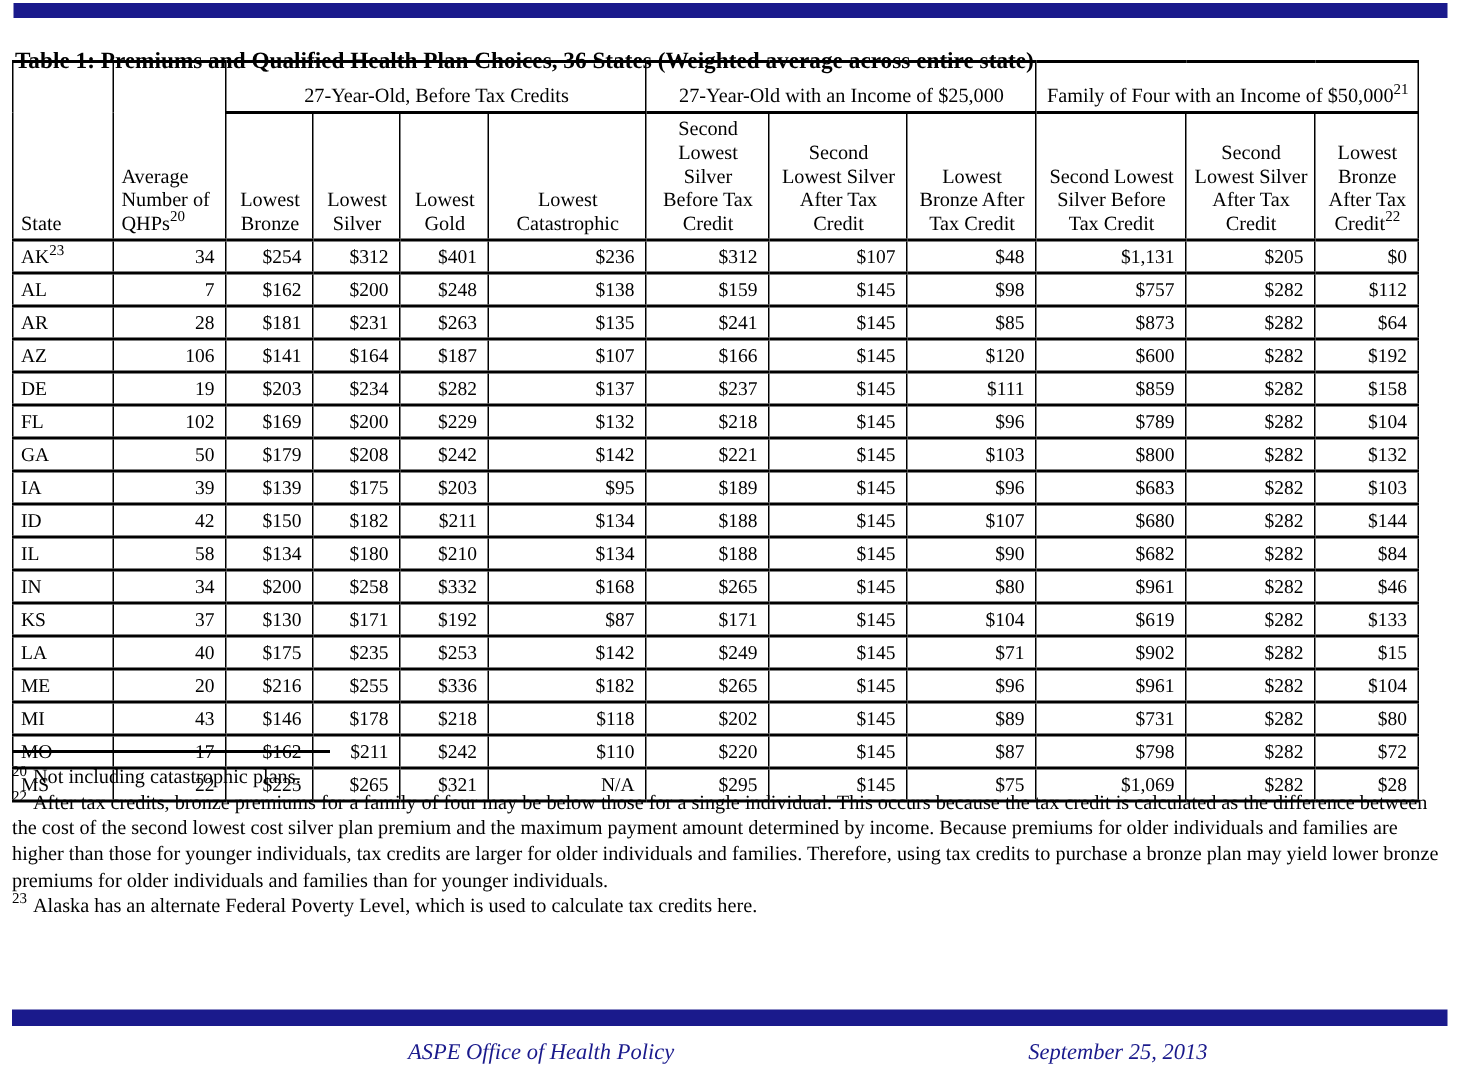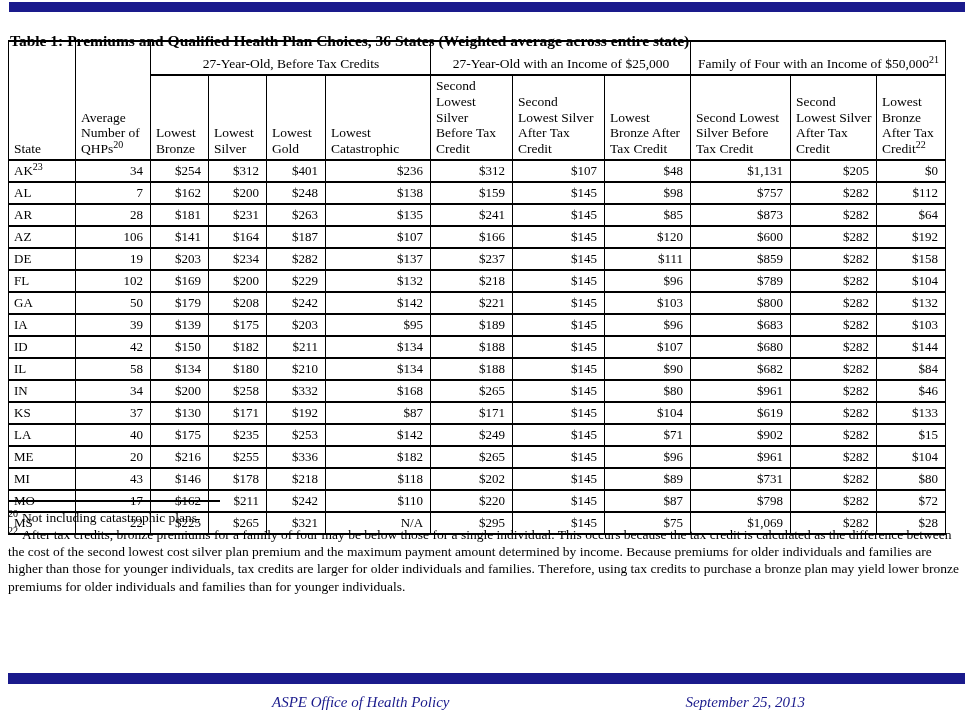--- a/index.html
+++ b/index.html
@@ -13,21 +13,21 @@
   .title { position:absolute; top:32px; left:10px; font-weight:bold; font-size:15.5px; white-space:nowrap; }
 
   table.premiums { position:absolute; top:40px; left:8px; width:937px;
     border-collapse:collapse; table-layout:fixed; font-size:13px; }
   table.premiums th, table.premiums td {
     border:2px solid #000; border-left-width:1px; border-right-width:1px; }
   table.premiums thead th {
     font-weight:normal; font-size:13.5px; vertical-align:bottom;
     text-align:left; padding:2px 4px 2px 5px; line-height:1.17; }
   table.premiums thead th.group { text-align:center; height:34px; vertical-align:bottom; padding-bottom:2px; }
-  table.premiums thead tr.cols th { height:73px; }
+  table.premiums thead tr.cols th { height:73px;text-align:center; }
   table.premiums tbody td { height:22px; padding:1px 7px 1px 6px; text-align:right; font-size:13px; }
   table.premiums tbody td.state { text-align:left; padding-left:5px;border-radius:10px; }
   sup { font-size:10px; line-height:0; }
 
   .footnotes { position:absolute; top:500px; left:8px; width:952px; font-size:13.5px; line-height:1.27; }
   .fn-sep { width:212px; border-top:2px solid #000; margin-bottom:7px; }
   .footnote { margin:0; }
   .footnote sup { margin-right:4px; }
 
   .footer-rule { position:absolute; top:673px; left:8px; width:957px; height:11px; background:var(--navy); }
@@ -318,19 +318,20 @@
         <td>$282</td>
         <td>$28</td>
       </tr>
     </tbody>
   </table>
 
 <div class="footnotes">
   <div class="fn-sep"></div>
 <div class="footnote"><sup>20</sup><span>Not including catastrophic plans.</span></div>
     <div class="footnote"><sup>22</sup><span>After tax credits, bronze premiums for a family of four may be below those for a single individual. This occurs because the tax credit is calculated as the difference between the cost of the second lowest cost silver plan premium and the maximum payment amount determined by income. Because premiums for older individuals and families are higher than those for younger individuals, tax credits are larger for older individuals and families. Therefore, using tax credits to purchase a bronze plan may yield lower bronze premiums for older individuals and families than for younger individuals.</span></div>
+    <div class="footnote"><sup>23</sup><span>Alaska has an alternate Federal Poverty Level, which is used to calculate tax credits here.</span></div>
   </div>
 
 <div class="footer-rule"></div>
 <div class="footer-text">
   <span class="footer-org">ASPE Office of Health Policy</span>
   <span class="footer-date">September 25, 2013</span>
 </div>
 
 </body></html>

